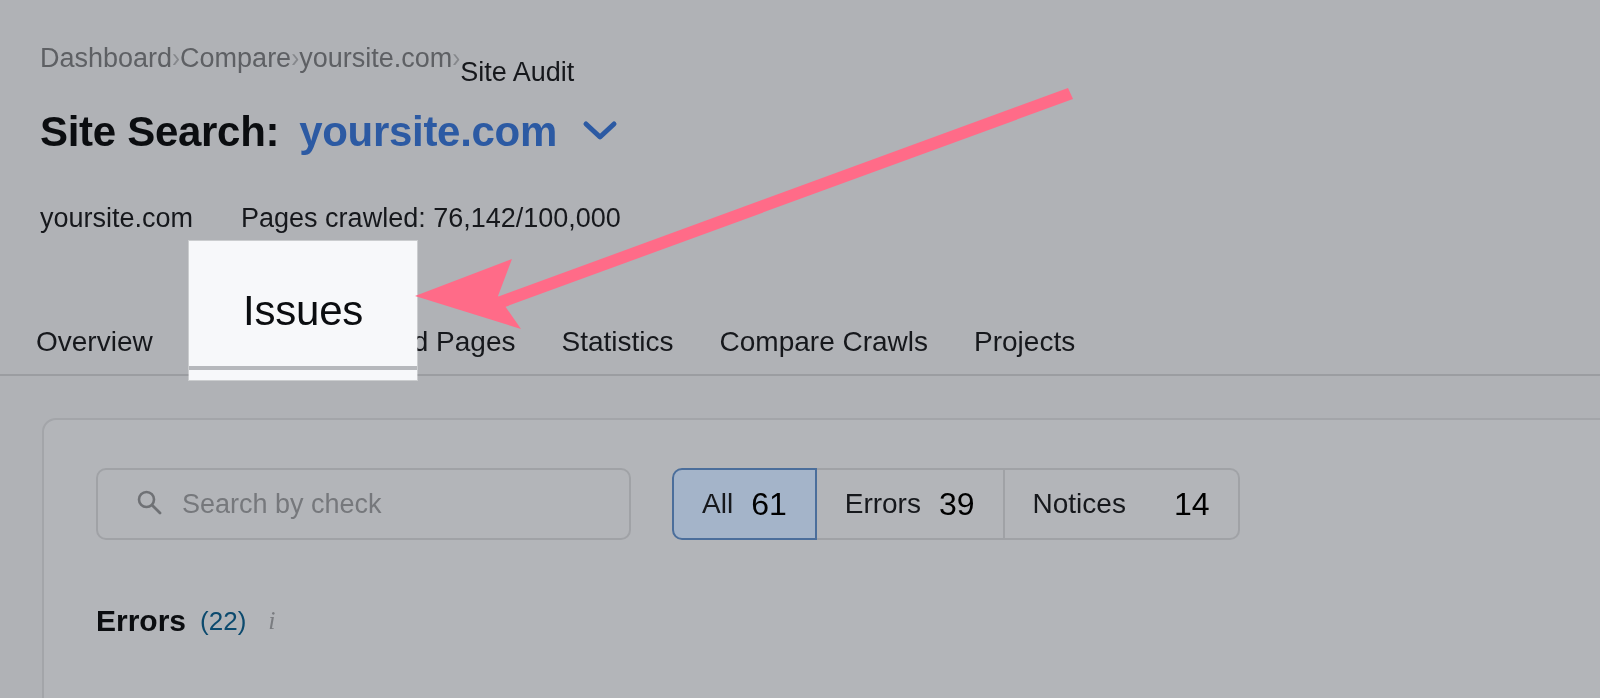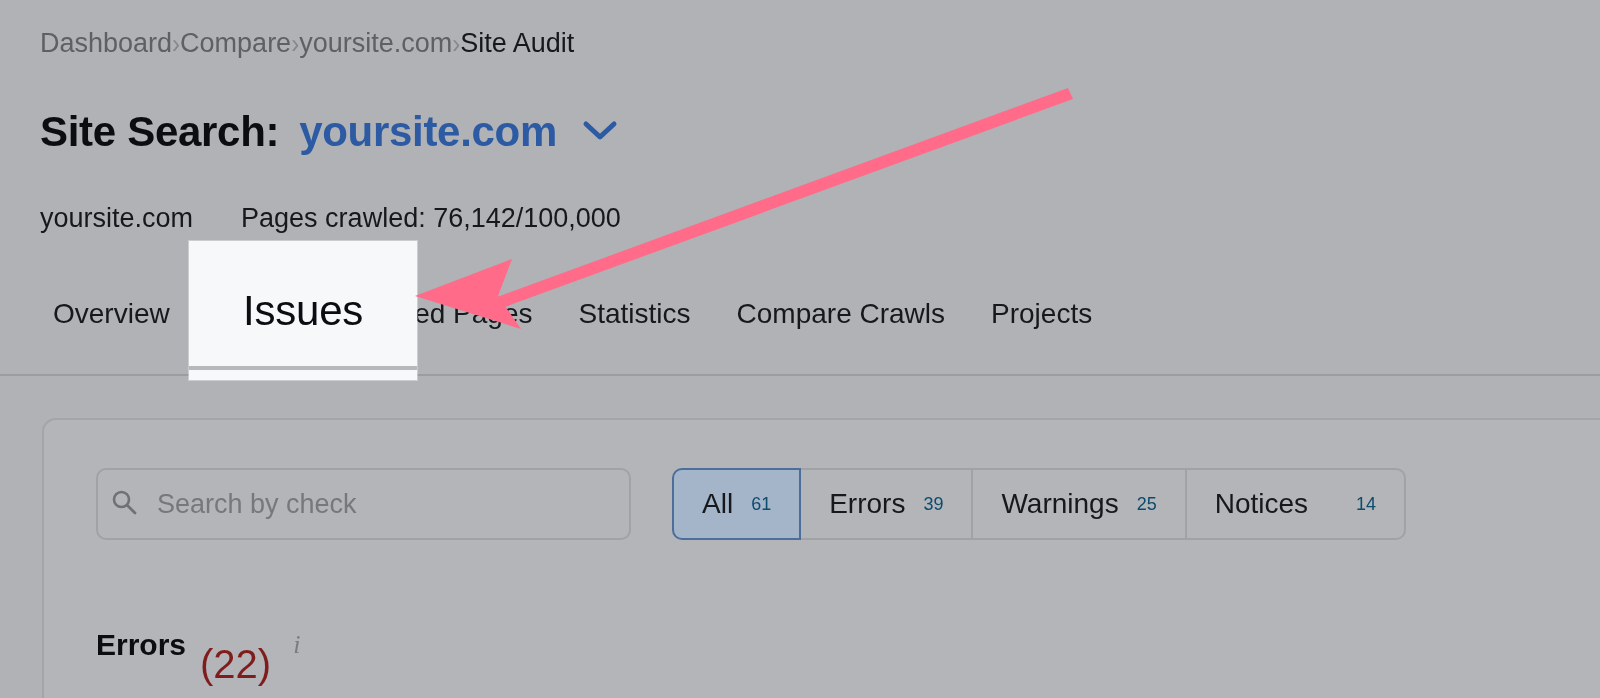--- a/index.html
+++ b/index.html
@@ -28,21 +28,21 @@
     left: 40px;
     top: 30px;
     display: flex;
     align-items: center;
     font-size: 27px;
     line-height: 1;
     color: #5e6064;
     white-space: nowrap;
   }
   .crumb { color: #5e6064; }
-  .crumb.current { color: #16181c; }
+  .crumb.current { color: #16181c; margin-top: 29px; }
   .crumb-sep {
     color: #86888c;
     font-size: 24px;
     display: inline-block;
     transform: scaleY(1.15);
     font-weight: 400;
   }
 
   
   .title-row {
@@ -91,24 +91,24 @@
   .tabbar {
     position: absolute;
     left: 0;
     right: 0;
     top: 300px;
     height: 74px;
     border-bottom: 2px solid #9b9da1;
   }
   .tabs {
     position: absolute;
-    left: 53px;
+    left: 36px;
     top: 0;
     display: flex;
-    align-items: flex-start;
+    align-items: flex-end;
     gap: 46px;
     height: 56px;
     white-space: nowrap;
   }
   .tab {
     font-size: 28px;
     color: #16181c;
     line-height: 1;
   }
 
@@ -130,21 +130,21 @@
     left: 52px;
     top: 48px;
     width: 535px;
     height: 72px;
     border: 2px solid #a0a2a6;
     border-radius: 10px;
     box-sizing: border-box;
     display: flex;
     align-items: center;
     gap: 18px;
-    padding: 0 11px;
+    padding: 0 36px;
     background: transparent;
   }
   .search-icon { flex: 0 0 auto; display: block; }
   .search-placeholder {
     font-size: 27px;
     color: #76787c;
     line-height: 1;
   }
 
   .filters {
@@ -183,45 +183,44 @@
     border-left-width: 2px;
     position: relative;
     z-index: 2;
   }
   .filter-label {
     font-size: 28px;
     color: #16181c;
     line-height: 1;
   }
   .filter-count {
-    font-size: 18px;
-    color: #0c4a6e;
+    font-size: 32px;
+    color: #000000;
     line-height: 1;
   }
 
   .section-head {
     position: absolute;
     left: 52px;
     top: 186px;
     display: flex;
     align-items: center;
     gap: 14px;
     white-space: nowrap;
   }
   .section-title {
     font-size: 30px;
     font-weight: 700;
     color: #0b0d10;
     line-height: 1;
   }
   .section-count {
-    font-size: 40px;
-    color: #7f1d1d;
-    line-height: 1;
-    margin-top: 38px;
+    font-size: 26px;
+    color: #0c4a6e;
+    line-height: 1;
   }
   .info-icon {
     font-size: 26px;
     font-style: italic;
     color: #7a7c80;
     font-family: "Liberation Serif", serif;
     line-height: 1;
     margin-left: 8px;
   }
 
@@ -318,24 +317,20 @@
     <div class="filters">
       <div class="filter-btn active">
         <span class="filter-label">All</span>
         <span class="filter-count">61</span>
       </div>
       <div class="filter-btn">
         <span class="filter-label">Errors</span>
         <span class="filter-count">39</span>
       </div>
       <div class="filter-btn">
-        <span class="filter-label">Warnings</span>
-        <span class="filter-count">25</span>
-      </div>
-      <div class="filter-btn">
         <span class="filter-label">Notices</span>
         <span class="filter-count">14</span>
       </div>
     </div>
 
     <div class="section-head">
       <span class="section-title">Errors</span>
       <span class="section-count">(22)</span>
       <span class="info-icon">i</span>
     </div>

